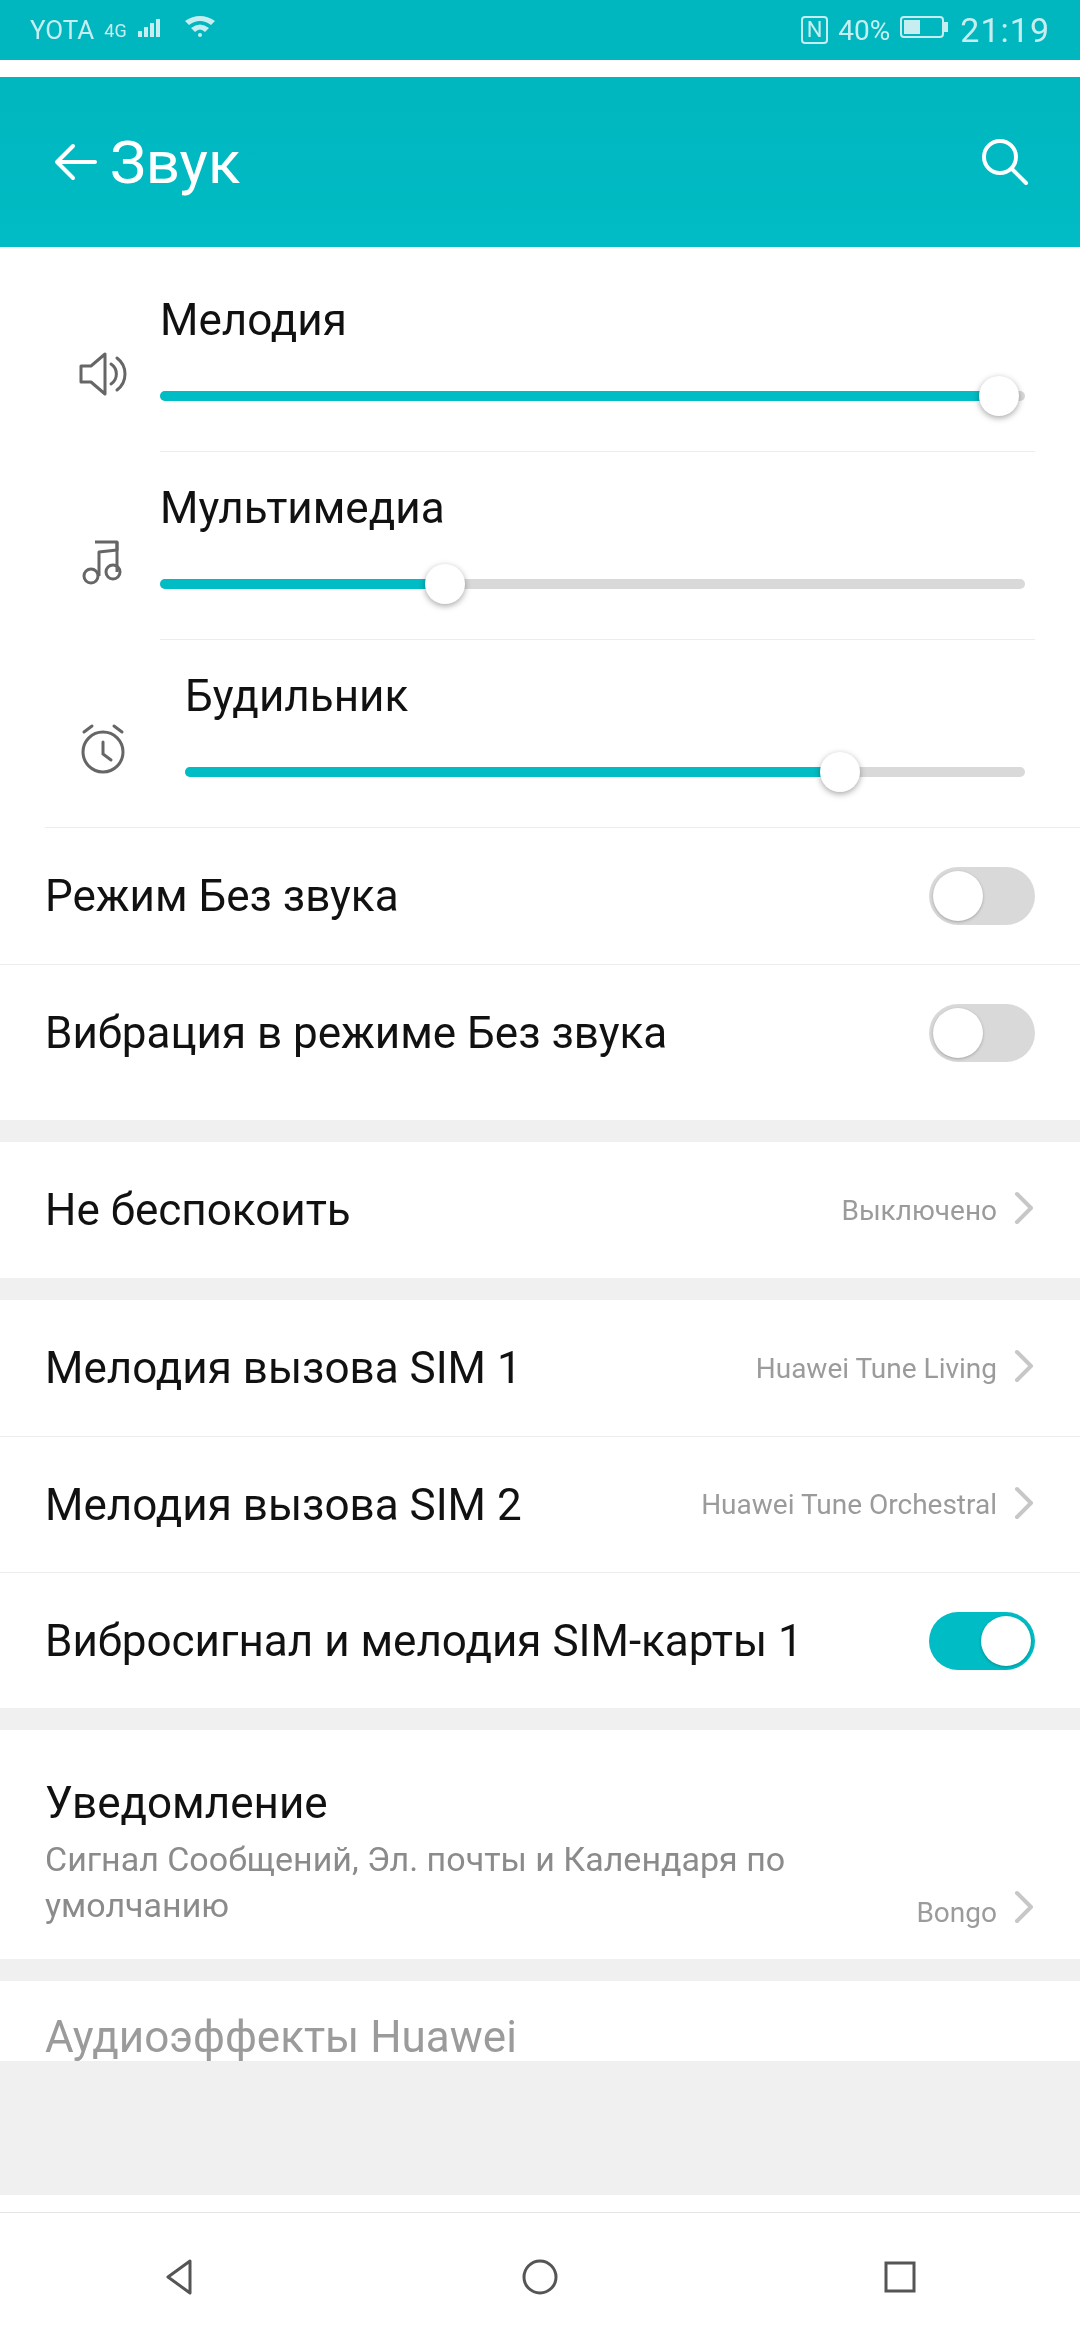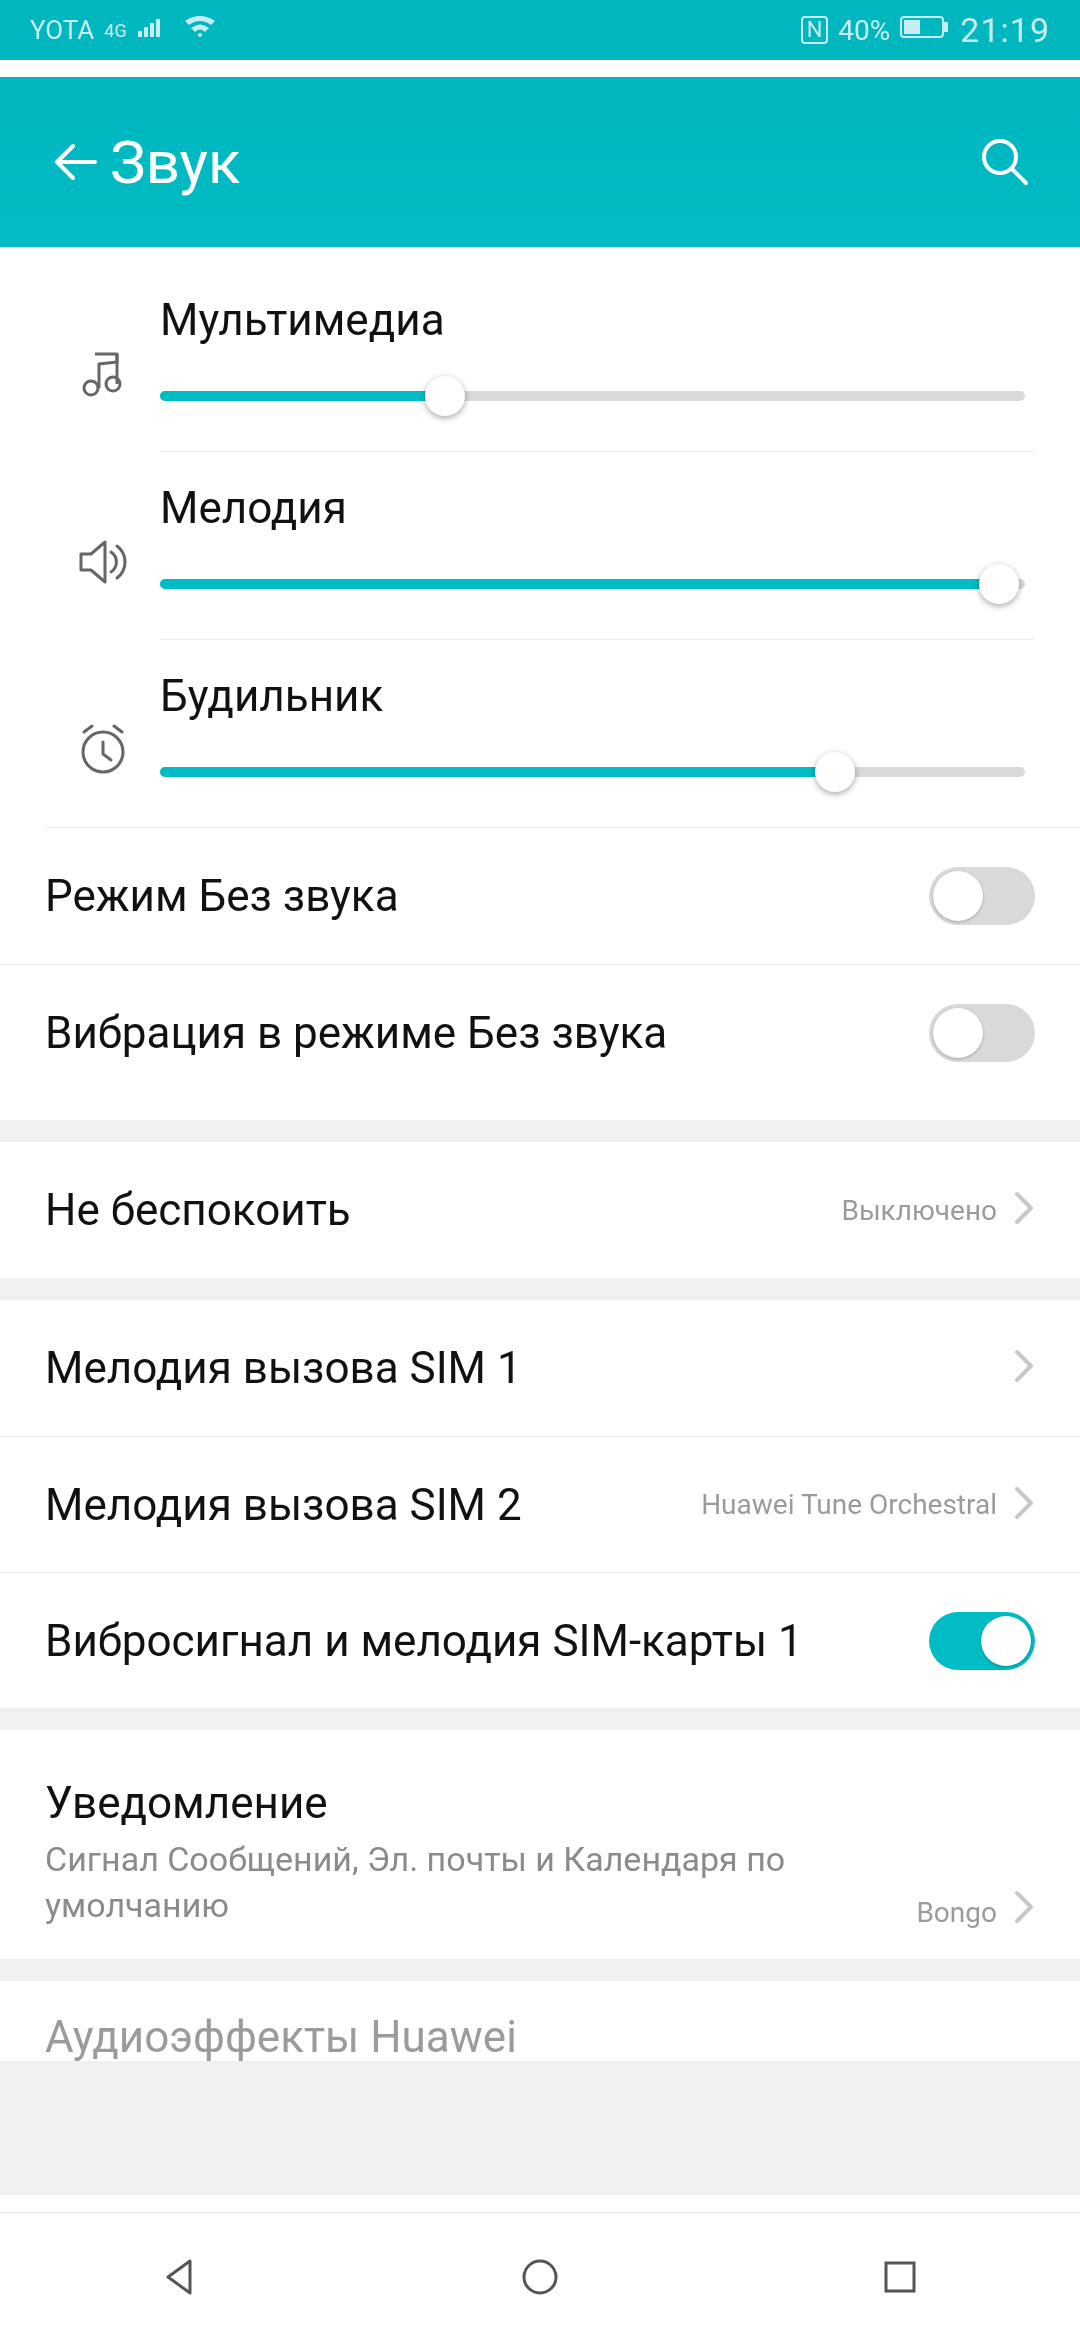--- a/index.html
+++ b/index.html
@@ -107,60 +107,60 @@
         </svg>
     </div>
   </div>
 
   <div class="content">
 
     <div class="section" style="padding-bottom:20px;">
 
       <div class="slider-row">
         <div class="slider-icon">
+          <svg width="60" height="60" viewBox="0 0 60 60">
+              <path d="M8 22h10l14-12v40L18 38H8z" fill="none" stroke="#666" stroke-width="3" stroke-linejoin="round"></path>
+              <path d="M38 20a12 12 0 0 1 0 20M44 14a20 20 0 0 1 0 32" fill="none" stroke="#666" stroke-width="3" stroke-linecap="round"></path>
+            </svg>
+        </div>
+        <div class="slider-body">
+          <div class="slider-label">Мелодия</div>
+          <div class="slider-track">
+            <div class="slider-fill" style="width:97%"></div>
+            <div class="slider-thumb" style="left:97%"></div>
+          </div>
+        </div>
+      </div>
+
+      <div class="slider-row">
+        <div class="slider-icon">
           <svg width="56" height="56" viewBox="0 0 56 56">
               <path d="M20 10h22v8l-18 2v24" fill="none" stroke="#666" stroke-width="3" stroke-linejoin="round"></path>
               <circle cx="16" cy="44" r="7" fill="none" stroke="#666" stroke-width="3"></circle>
               <circle cx="38" cy="40" r="7" fill="none" stroke="#666" stroke-width="3"></circle>
               <path d="M42 10v30" fill="none" stroke="#666" stroke-width="3"></path>
             </svg>
         </div>
         <div class="slider-body">
           <div class="slider-label">Мультимедиа</div>
           <div class="slider-track">
             <div class="slider-fill" style="width:33%"></div>
             <div class="slider-thumb" style="left:33%"></div>
           </div>
         </div>
       </div>
 
       <div class="slider-row">
         <div class="slider-icon">
-          <svg width="60" height="60" viewBox="0 0 60 60">
-              <path d="M8 22h10l14-12v40L18 38H8z" fill="none" stroke="#666" stroke-width="3" stroke-linejoin="round"></path>
-              <path d="M38 20a12 12 0 0 1 0 20M44 14a20 20 0 0 1 0 32" fill="none" stroke="#666" stroke-width="3" stroke-linecap="round"></path>
-            </svg>
-        </div>
-        <div class="slider-body">
-          <div class="slider-label">Мелодия</div>
-          <div class="slider-track">
-            <div class="slider-fill" style="width:97%"></div>
-            <div class="slider-thumb" style="left:97%"></div>
-          </div>
-        </div>
-      </div>
-
-      <div class="slider-row">
-        <div class="slider-icon">
           <svg width="58" height="58" viewBox="0 0 58 58">
               <circle cx="29" cy="32" r="20" fill="none" stroke="#666" stroke-width="3"></circle>
               <path d="M29 22v12l8 6M10 12l8-6M48 12l-8-6" fill="none" stroke="#666" stroke-width="3" stroke-linecap="round"></path>
             </svg>
         </div>
-        <div class="slider-body" style="border-bottom:none;">
+        <div class="slider-body" style="border-bottom:none;margin-left:25px;">
           <div class="slider-label">Будильник</div>
           <div class="slider-track">
             <div class="slider-fill" style="width:78%"></div>
             <div class="slider-thumb" style="left:78%"></div>
           </div>
         </div>
       </div>
 
       <div style="border-top:1px solid #ececec; margin:0 0 0 45px;"></div>
 
@@ -193,20 +193,21 @@
               <path d="M4 4l14 14L4 32" stroke="#c7c7c7" stroke-width="4" fill="none" stroke-linecap="round" stroke-linejoin="round"></path>
             </svg></span>
       </div>
     </div>
 
     <div class="section">
       <div class="row">
         <div class="row-main">
             <div class="row-title">Мелодия вызова SIM 1</div>
           </div>
+        <div class="row-value">Huawei Tune Living</div>
         <span class="chevron"><svg width="22" height="36" viewBox="0 0 22 36">
               <path d="M4 4l14 14L4 32" stroke="#c7c7c7" stroke-width="4" fill="none" stroke-linecap="round" stroke-linejoin="round"></path>
             </svg></span>
       </div>
       <div class="row">
         <div class="row-main">
             <div class="row-title">Мелодия вызова SIM 2</div>
           </div>
         <div class="row-value">Huawei Tune Orchestral</div>
         <span class="chevron"><svg width="22" height="36" viewBox="0 0 22 36">

